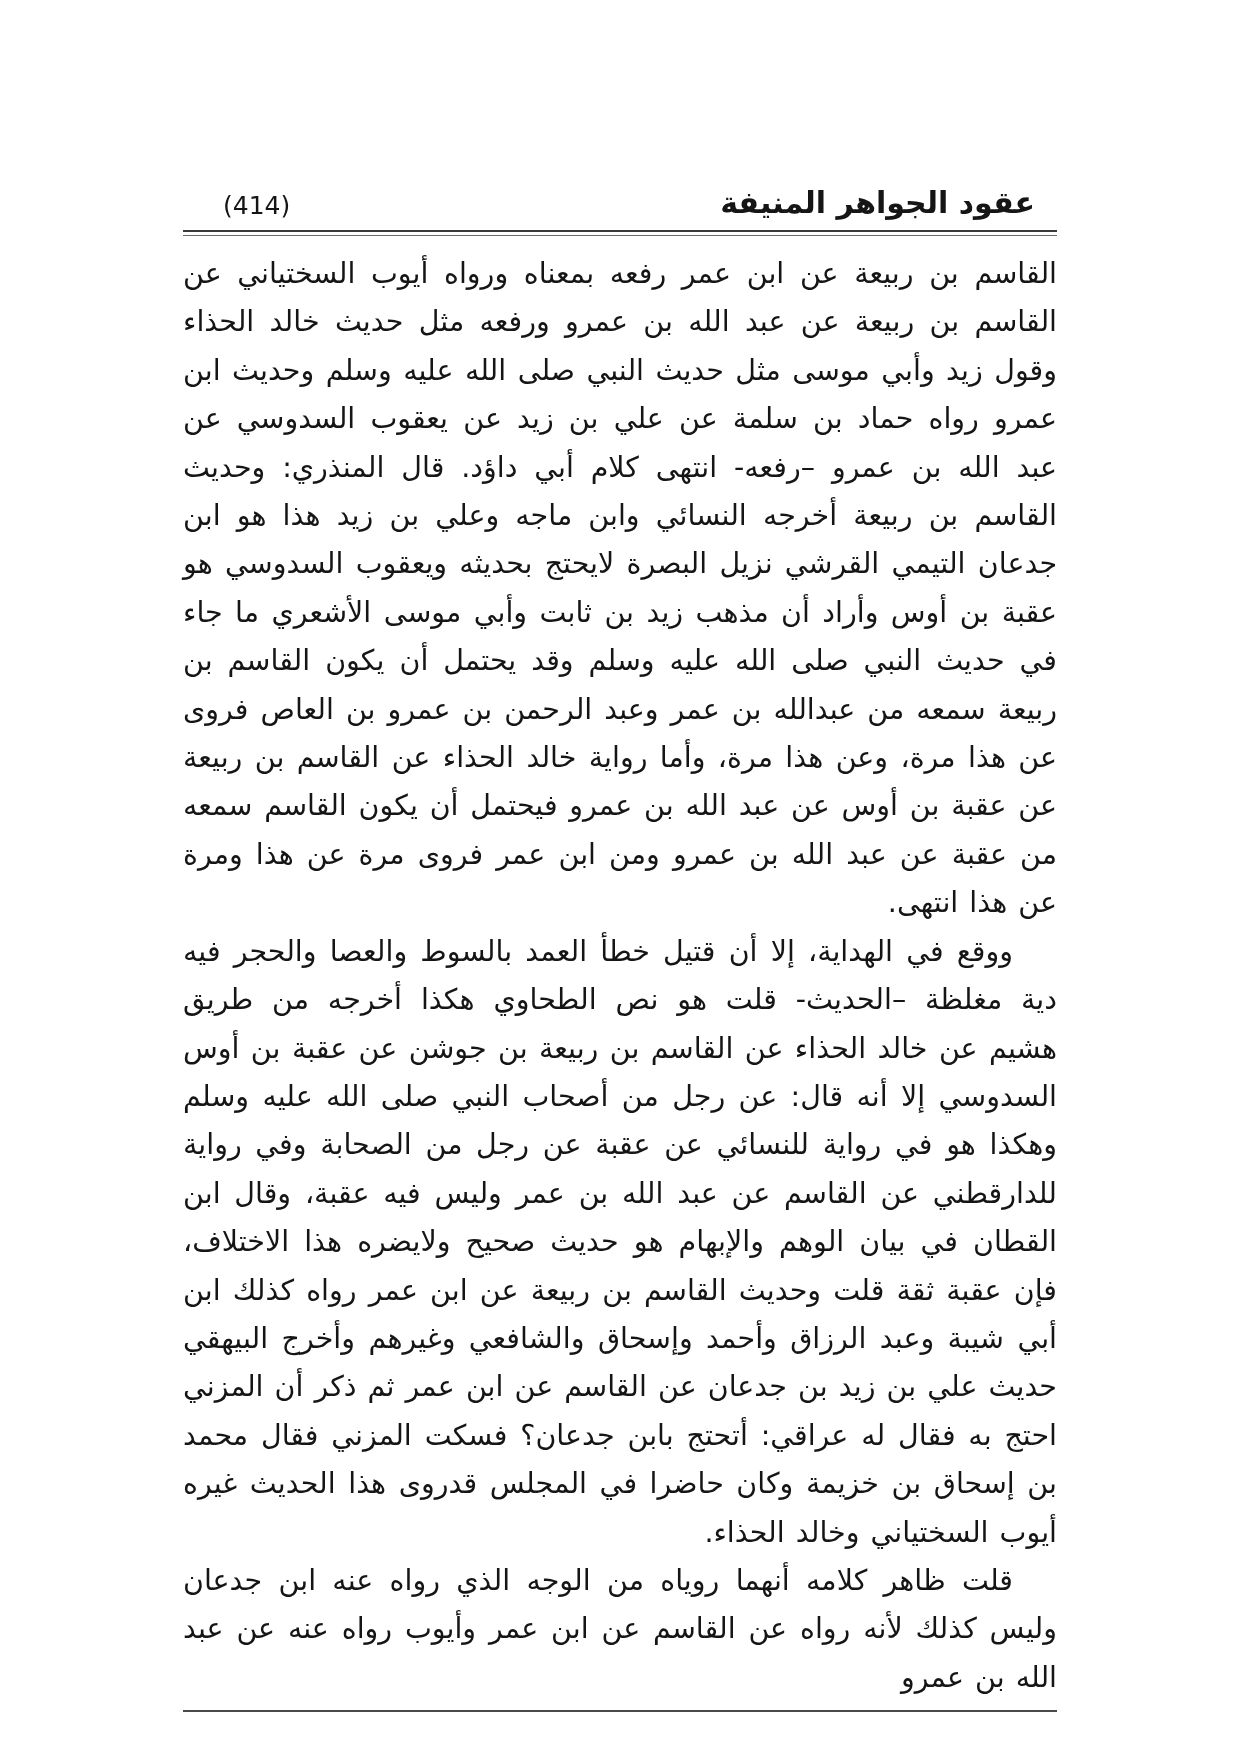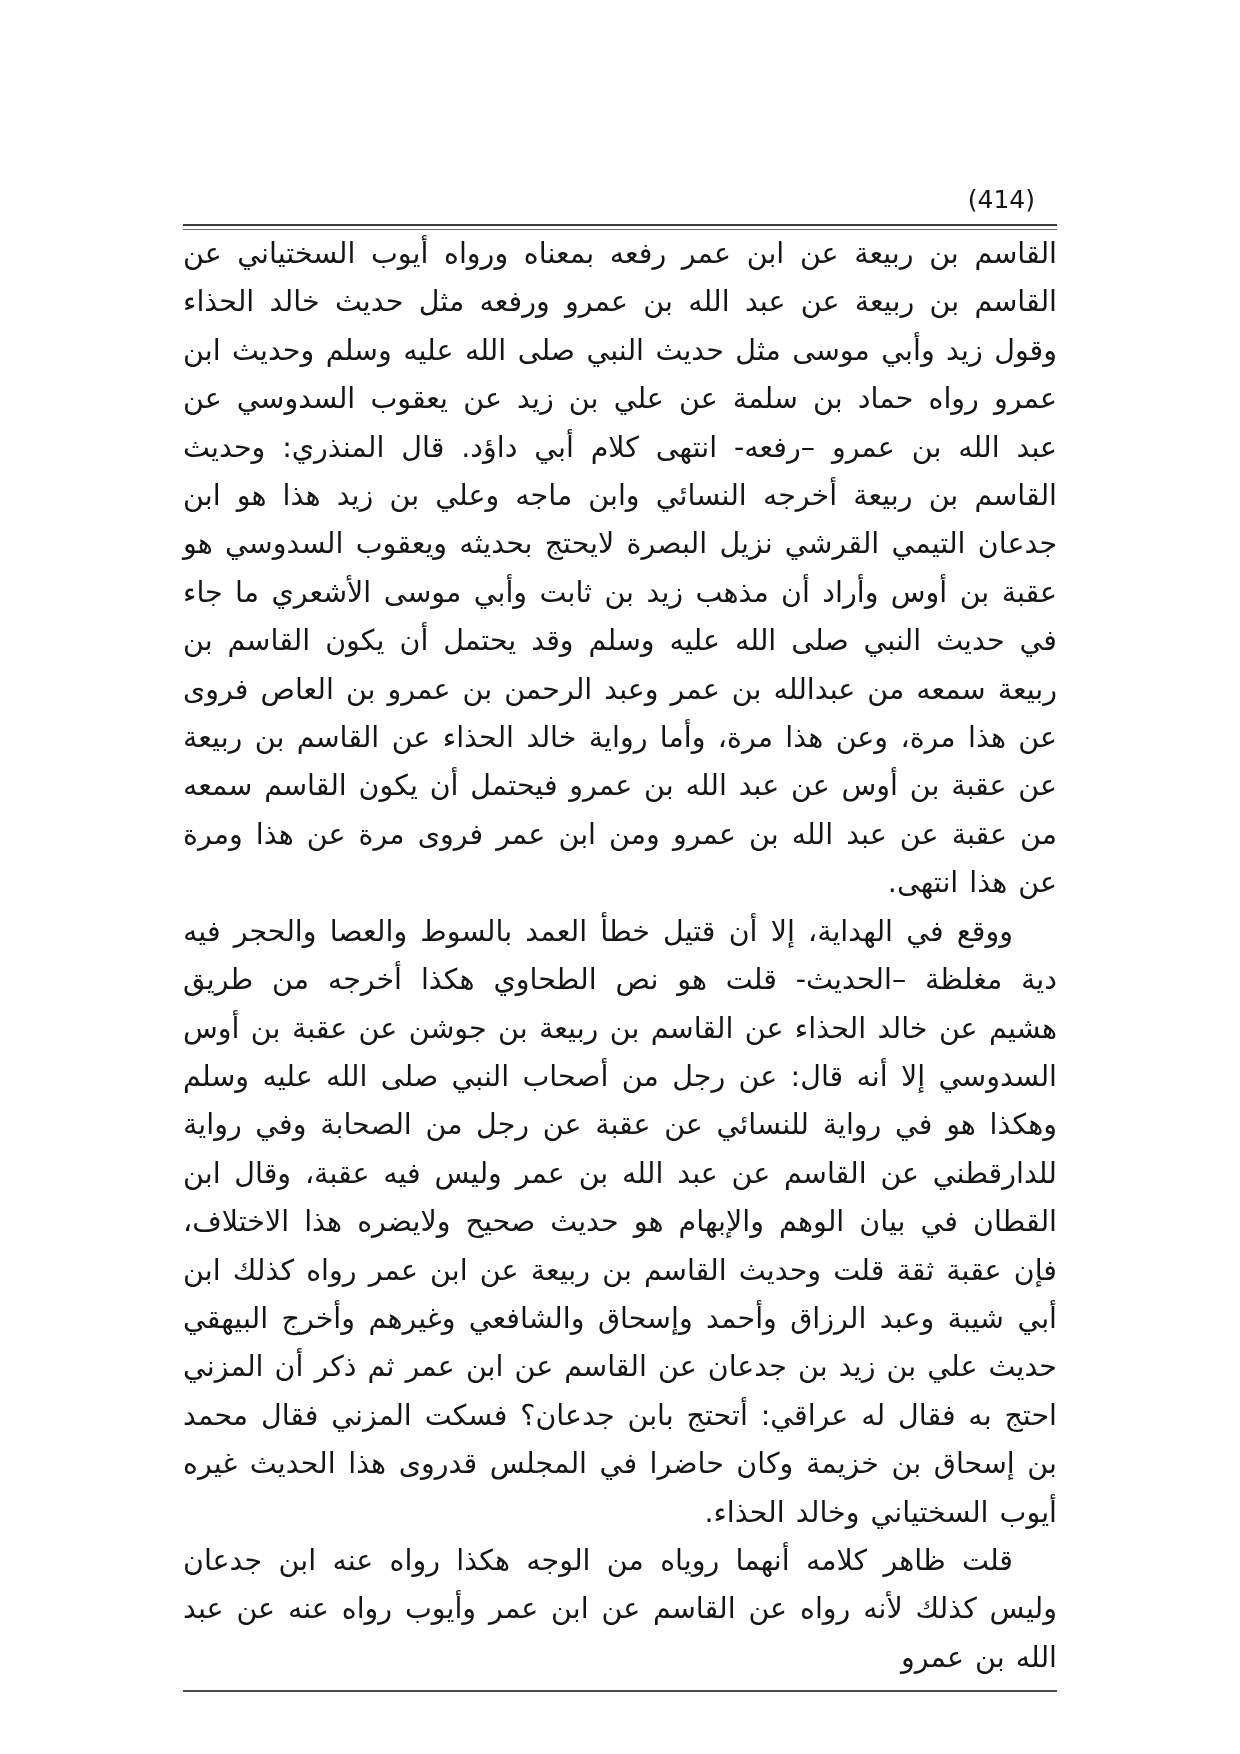--- a/index.html
+++ b/index.html
@@ -43,21 +43,21 @@
     font-weight: 500;
     direction: ltr;
   }
   .header-rule {
     height: 3px;
     border-top: 2.5px solid #3a3a3a;
     border-bottom: 1.5px solid #6a6a6a;
     margin-top: 4px;
   }
   .body-text {
-    margin-top: 0;
+    margin-top: 14px;
     font-size: 28.5px;
     line-height: 48.4px;
     text-align: justify;
   }
   .body-text p {
     margin: 0;
     word-spacing: 2px;
   }
   .body-text p.indent {
     text-indent: 44px;
@@ -75,29 +75,30 @@
     margin-top: 8px;
   }
 </style>
 </head>
 <body>
 
 <div class="page">
   <div class="content">
 
     <header class="page-header">
+      <div class="book-title">عقود الجواهر المنيفة</div>
       <div class="page-number">(414)</div>
     </header>
 
     <div class="header-rule"></div>
 
     <main class="body-text">
       <p>القاسم بن ربيعة عن ابن عمر رفعه بمعناه ورواه أيوب السختياني عن القاسم بن ربيعة عن عبد الله بن عمرو ورفعه مثل حديث خالد الحذاء وقول زيد وأبي موسى مثل حديث النبي صلى الله عليه وسلم وحديث ابن عمرو رواه حماد بن سلمة عن علي بن زيد عن يعقوب السدوسي عن عبد الله بن عمرو –رفعه- انتهى كلام أبي داؤد. قال المنذري: وحديث القاسم بن ربيعة أخرجه النسائي وابن ماجه وعلي بن زيد هذا هو ابن جدعان التيمي القرشي نزيل البصرة لايحتج بحديثه ويعقوب السدوسي هو عقبة بن أوس وأراد أن مذهب زيد بن ثابت وأبي موسى الأشعري ما جاء في حديث النبي صلى الله عليه وسلم وقد يحتمل أن يكون القاسم بن ربيعة سمعه من عبدالله بن عمر وعبد الرحمن بن عمرو بن العاص فروى عن هذا مرة، وعن هذا مرة، وأما رواية خالد الحذاء عن القاسم بن ربيعة عن عقبة بن أوس عن عبد الله بن عمرو فيحتمل أن يكون القاسم سمعه من عقبة عن عبد الله بن عمرو ومن ابن عمر فروى مرة عن هذا ومرة عن هذا انتهى.</p>
       <p class="indent">ووقع في الهداية، إلا أن قتيل خطأ العمد بالسوط والعصا والحجر فيه دية مغلظة –الحديث- قلت هو نص الطحاوي هكذا أخرجه من طريق هشيم عن خالد الحذاء عن القاسم بن ربيعة بن جوشن عن عقبة بن أوس السدوسي إلا أنه قال: عن رجل من أصحاب النبي صلى الله عليه وسلم وهكذا هو في رواية للنسائي عن عقبة عن رجل من الصحابة وفي رواية للدارقطني عن القاسم عن عبد الله بن عمر وليس فيه عقبة، وقال ابن القطان في بيان الوهم والإبهام هو حديث صحيح ولايضره هذا الاختلاف، فإن عقبة ثقة قلت وحديث القاسم بن ربيعة عن ابن عمر رواه كذلك ابن أبي شيبة وعبد الرزاق وأحمد وإسحاق والشافعي وغيرهم وأخرج البيهقي حديث علي بن زيد بن جدعان عن القاسم عن ابن عمر ثم ذكر أن المزني احتج به فقال له عراقي: أتحتج بابن جدعان؟ فسكت المزني فقال محمد بن إسحاق بن خزيمة وكان حاضرا في المجلس قدروى هذا الحديث غيره أيوب السختياني وخالد الحذاء.</p>
-      <p class="indent">قلت ظاهر كلامه أنهما روياه من الوجه هكذا رواه عنه ابن جدعان وليس كذلك لأنه رواه عن القاسم عن ابن عمر وأيوب رواه عنه عن عبد الله بن عمرو</p>
+      <p class="indent">قلت ظاهر كلامه أنهما روياه من الوجه الذي رواه عنه ابن جدعان وليس كذلك لأنه رواه عن القاسم عن ابن عمر وأيوب رواه عنه عن عبد الله بن عمرو</p>
     </main>
 
     <footer class="page-footer">
       <div class="footer-rule"></div>
     </footer>
 
   </div>
 </div>
 
 </body></html>

